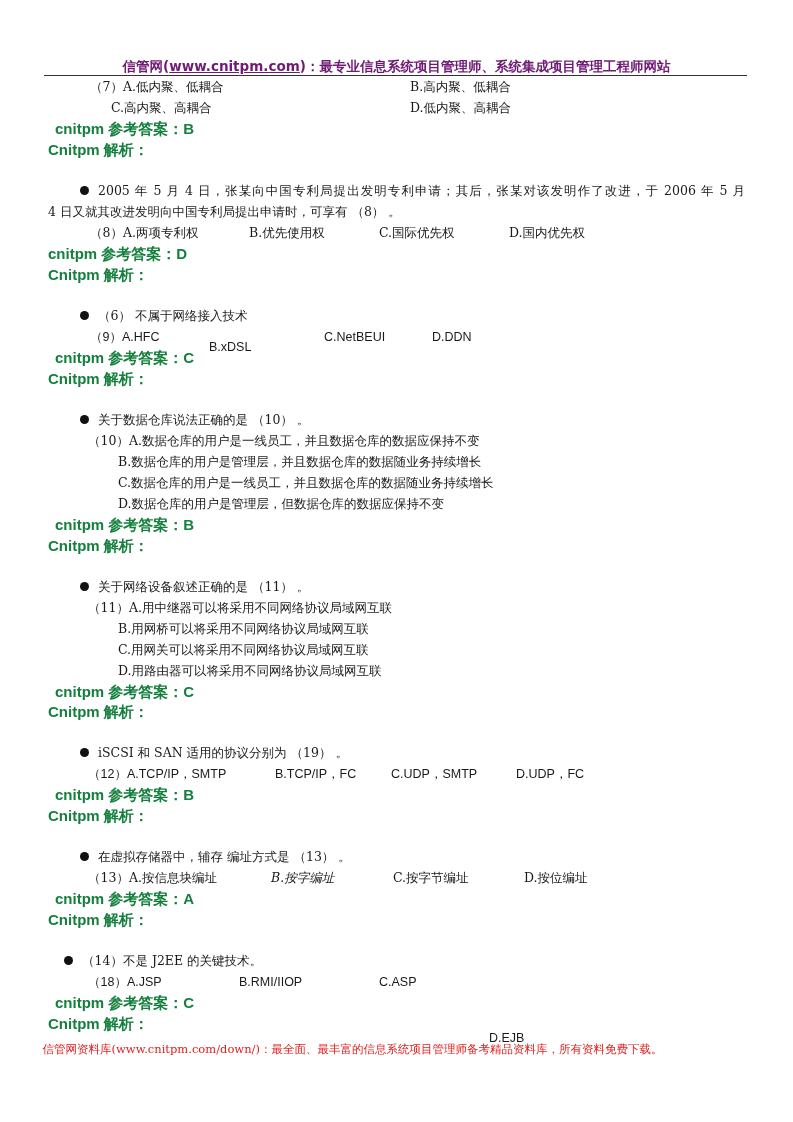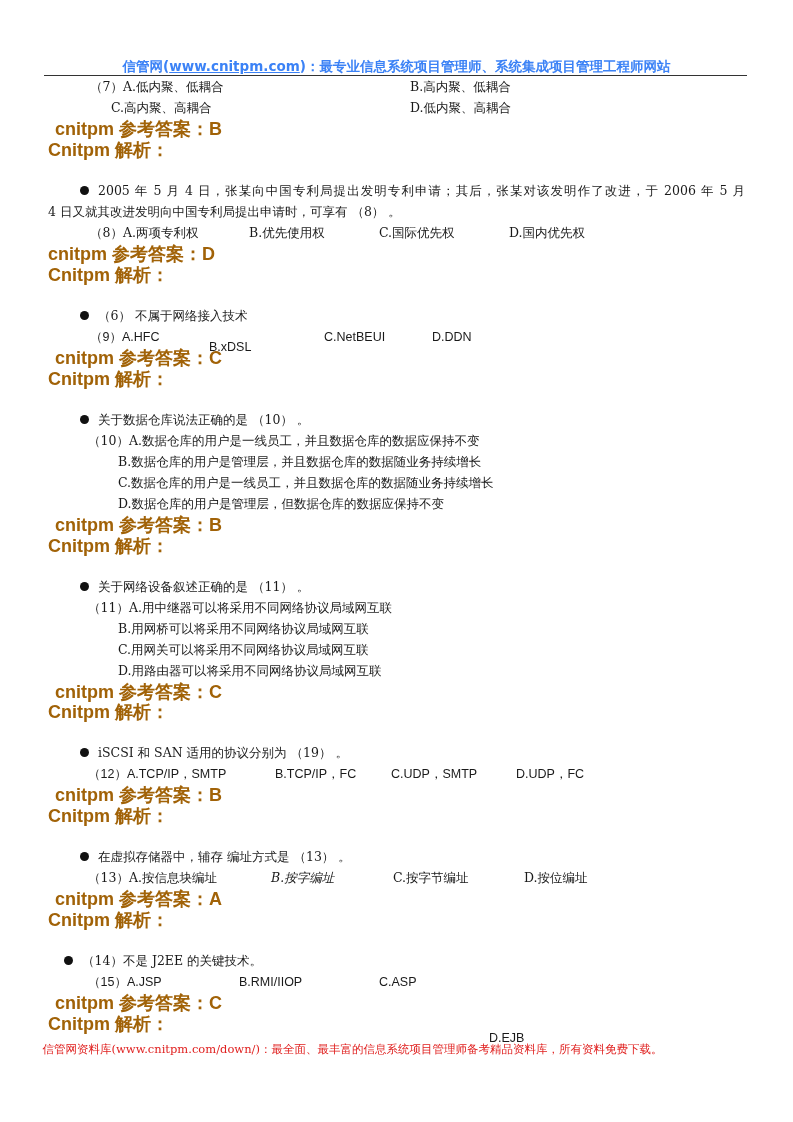--- a/index.html
+++ b/index.html
@@ -1,25 +1,25 @@
 <!DOCTYPE html>
 <html><head>
   <meta charset="utf-8">
   <style>
     html, body { margin: 0; padding: 0; background: #ffffff; }
     body { width: 793px; height: 1122px; position: relative; overflow: hidden;
            font-family: "DejaVu Serif", "Liberation Serif", serif; color: #1a1a1a; }
     .abs { position: absolute; white-space: nowrap; line-height: 20px; }
-    .header { left: 0; width: 793px; top: 56px; text-align: center; color: #3b82f6;
+    .header { left: 0; width: 793px; top: 56px; text-align: center; color: #701a75;
               font-family: "DejaVu Sans", "Liberation Sans", sans-serif; font-weight: bold; font-size: 13.5px; }
     .header .url { text-decoration: underline; }
     .rule { position: absolute; left: 44px; width: 703px; top: 75px; height: 0; border-top: 1.5px solid #333; }
     .q { font-size: 12.5px; }
     .sans { font-family: "Liberation Sans", "DejaVu Sans", sans-serif; }
-    .ans, .ana { font-family: "Liberation Sans", "DejaVu Sans", sans-serif; font-weight: bold; font-size: 18px; color: #a16207; }
+    .ans, .ana { font-family: "Liberation Sans", "DejaVu Sans", sans-serif; font-weight: bold; font-size: 15px; color: #15803d; }
     .bullet { display: inline-block; width: 9px; height: 9px; border-radius: 50%; background: #111; margin-right: 9px; vertical-align: 0px; }
     .stem-wide { left: 80px; width: 665px; white-space: normal; text-align: justify; text-align-last: justify; }
     .footer { left: 0; width: 705px; top: 1039px; text-align: center; color: #e0201f; font-size: 11.5px; }
   </style>
 </head>
 <body>
 
 <div class="abs header">
   <span>信管网(</span><span class="url">www.cnitpm.com</span><span>)：最专业信息系统项目管理师、系统集成项目管理工程师网站</span>
 </div>
@@ -75,20 +75,20 @@
 
 <div class="abs q" style="left:80px; top:847px;"><span class="bullet"></span><span>在虚拟存储器中，辅存    编址方式是  （13）  。</span></div>
 <div class="abs q" style="left:88px; top:868px;">（13）A.按信息块编址</div>
 <div class="abs q" style="left:271px; top:868px;font-style:italic;">B.按字编址</div>
 <div class="abs q" style="left:393px; top:868px;">C.按字节编址</div>
 <div class="abs q" style="left:524px; top:868px;">D.按位编址</div>
 <div class="abs ans" style="left:55px; top:889px;"><span>cnitpm 参考答案：</span><span>A</span></div>
 <div class="abs ana" style="left:48px; top:910px;">Cnitpm 解析：</div>
 
 <div class="abs q" style="left:64px; top:951px;"><span class="bullet"></span><span>（14）不是 J2EE  的关键技术。</span></div>
-<div class="abs q sans" style="left:88px; top:972px;">（15）A.JSP</div>
+<div class="abs q sans" style="left:88px; top:972px;">（18）A.JSP</div>
 <div class="abs q sans" style="left:239px; top:972px;">B.RMI/IIOP</div>
 <div class="abs q sans" style="left:379px; top:972px;">C.ASP</div>
 <div class="abs q sans" style="left:489px; top:1028px;">D.EJB</div>
 <div class="abs ans" style="left:55px; top:993px;"><span>cnitpm 参考答案：</span><span>C</span></div>
 <div class="abs ana" style="left:48px; top:1014px;">Cnitpm 解析：</div>
 
 <div class="abs footer">信管网资料库(www.cnitpm.com/down/)：最全面、最丰富的信息系统项目管理师备考精品资料库，所有资料免费下载。</div>
 
 </body></html>

